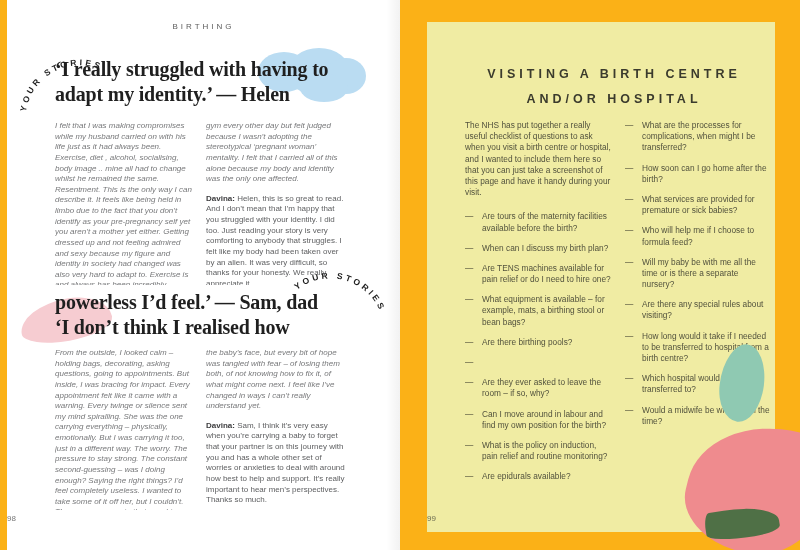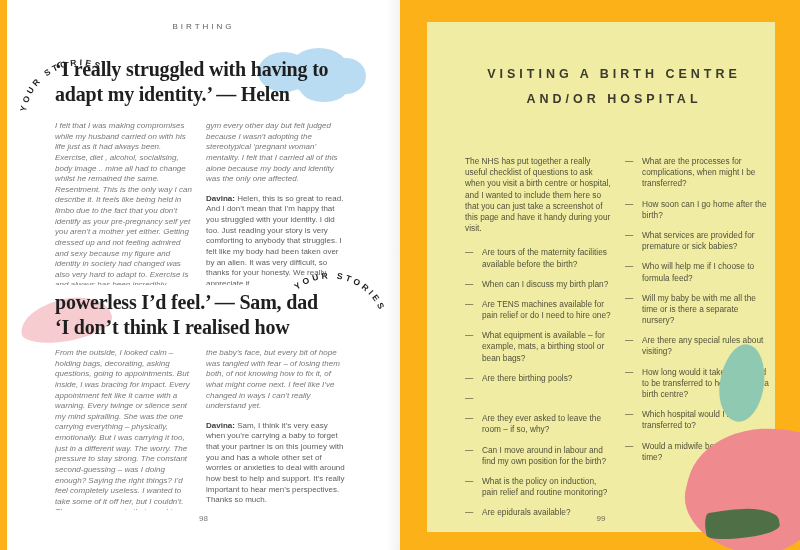--- a/index.html
+++ b/index.html
@@ -34,36 +34,36 @@
 
   .story-cols{position:absolute;left:55px;width:290px;display:flex;gap:12px;z-index:1;
               overflow:hidden;}
   #story1-cols{top:121px;height:164px;}
   #story2-cols{top:348px;height:162px;}
   .story-col{flex:1;font-size:8px;line-height:1.33;}
   .story-text{font-style:italic;color:#77787a;margin:0 0 9px 0;}
   .davina{color:#5f6062;margin:0;}
   .davina b{color:#3c3c3e;}
 
-  .pagenum{position:absolute;top:514px;font-size:8px;color:#787878;text-align:center;}
+  .pagenum{position:absolute;top:514px;font-size:8px;color:#787878;text-align:left;}
   #pagenum-left{left:7px;width:393px;}
   #pagenum-right{left:427px;width:348px;color:#6d6d52;}
 
   
   .right-page{position:absolute;left:400px;top:0;width:400px;height:550px;background:#FBB117;}
   .panel{position:absolute;left:427px;top:22px;width:348px;height:510px;background:#F0ECA3;}
 
   .panel-title{position:absolute;left:0;top:40px;width:348px;text-align:center;
                font-size:12.5px;font-weight:bold;letter-spacing:4px;line-height:2;
                color:#3b3b2d;}
   .panel-title span{display:block;padding-left:26px;}
 
   .panel-cols{position:absolute;left:38px;top:98px;width:306px;height:404px;display:flex;
               gap:14px;overflow:hidden;font-size:8.3px;line-height:1.35;color:#52523d;}
-  .pcol{flex:1;margin-top:36px;}
+  .pcol{flex:1;}
   .intro{margin:0 0 13px 0;}
   .q{display:flex;gap:6px;margin-bottom:9px;}
   .q .dash{flex:0 0 11px;}
 
   .blob-teal{position:absolute;left:720px;top:344px;width:44px;height:78px;background:#8FC9B2;
              border-radius:52% 48% 50% 50% / 55% 50% 50% 45%;transform:rotate(7deg);}
   .blob-pink{position:absolute;left:688px;top:424px;width:140px;height:130px;background:#EF8B8E;
              border-radius:72% 28% 50% 50% / 58% 42% 62% 38%;transform:rotate(14deg);}
   .blob-leaf{position:absolute;left:705px;top:508px;width:74px;height:30px;background:#4F7046;
              border-radius:10% 90% 45% 80% / 70% 75% 30% 35%;transform:rotate(-9deg);}

